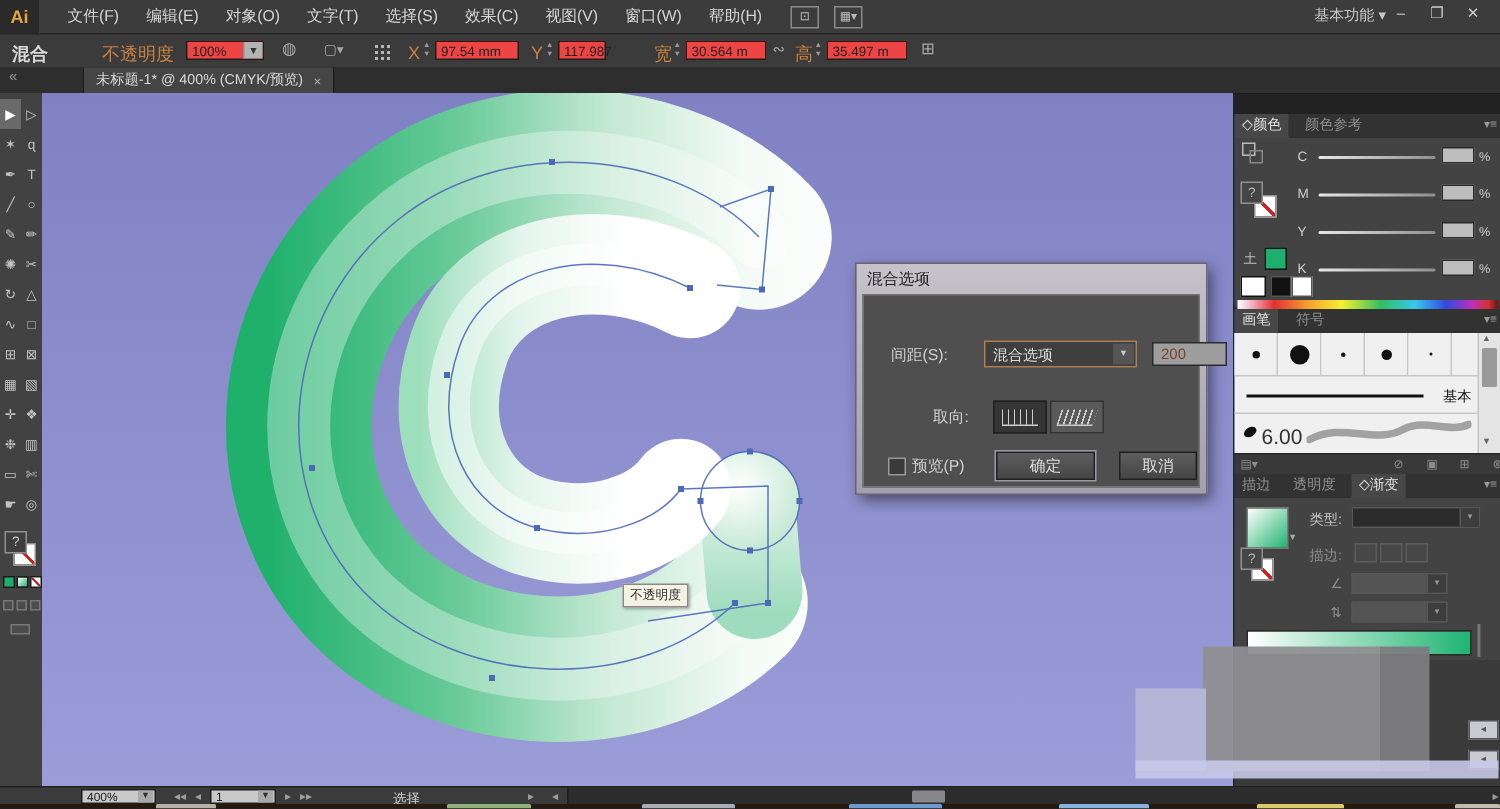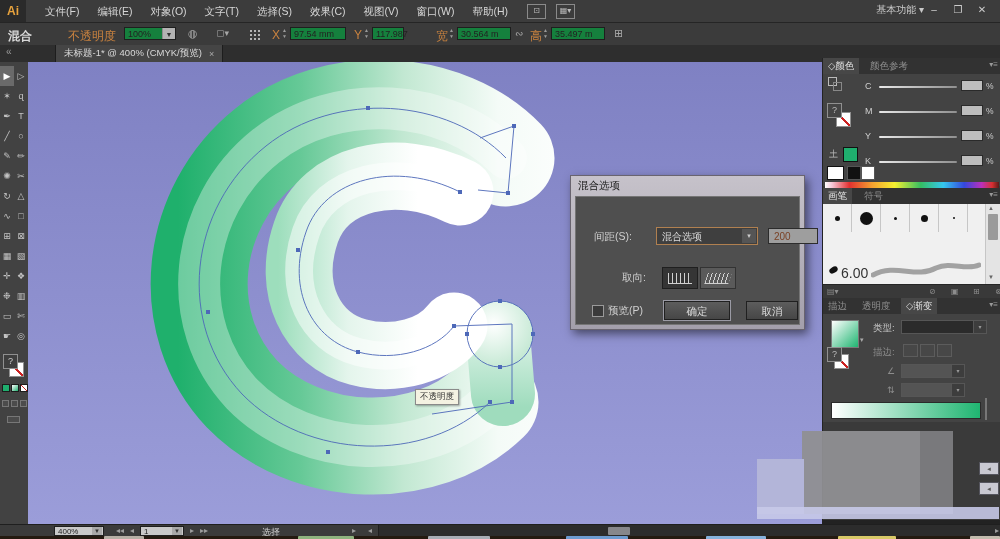--- a/index.html
+++ b/index.html
@@ -12,21 +12,21 @@
   #ai-logo{width:26px;height:22px;background:#2a2a2a;color:#e8a33d;font-weight:bold;font-size:12px;display:flex;align-items:center;justify-content:center;}
   #menu-items{display:flex;align-items:center;margin-left:10px;}
   .menu-item{font-size:10.5px;color:#d6d6d6;padding:0 9px;height:22px;line-height:22px;}
   .mb-ico{width:17px;height:13px;border:1px solid #8a8a8a;color:#bbb;font-size:8px;text-align:center;line-height:12px;margin-left:10px;}
   #workspace-switcher{position:absolute;right:76px;top:3px;font-size:10px;color:#c9c9c9;}
   .winbtn{position:absolute;top:2px;width:20px;height:15px;color:#ccc;font-size:10px;text-align:center;line-height:15px;}
   
   #controlbar{left:0;top:23px;width:1000px;height:22px;background:#3b3b3b;border-bottom:1px solid #232323;}
   .cb-label{position:absolute;top:5px;font-size:12px;color:#d8d8d8;}
   .cb-orange{color:#c9823f;}
-  .cb-field{position:absolute;top:4px;height:13px;background:#15803d;border:1px solid #1e1e1e;color:#222;font-size:9px;line-height:13px;padding-left:3px;box-sizing:border-box;}
+  .cb-field{position:absolute;top:4px;height:13px;background:#ef4444;border:1px solid #1e1e1e;color:#222;font-size:9px;line-height:13px;padding-left:3px;box-sizing:border-box;}
   .cb-combo-arrow{position:absolute;right:0;top:0;width:12px;height:100%;background:#b3b3b3;color:#333;font-size:7px;text-align:center;line-height:13px;border-left:1px solid #8d8d8d;}
   .spinner{position:absolute;top:4px;width:7px;height:13px;color:#9a9a9a;font-size:5px;line-height:6px;text-align:center;}
   .cb-ico{position:absolute;top:4px;color:#a8a8a8;font-size:11px;line-height:13px;}
   #ref-dotgrid{position:absolute;left:250px;top:7px;width:2px;height:2px;background:#b5b5b5;
     box-shadow:4px 0 #b5b5b5,8px 0 #b5b5b5,0 4px #b5b5b5,4px 4px #b5b5b5,8px 4px #b5b5b5,0 8px #b5b5b5,4px 8px #b5b5b5,8px 8px #b5b5b5;}
   
   #tabbar{left:0;top:45px;width:1000px;height:17px;background:#2e2e2e;border-bottom:1px solid #1d1d1d;}
   #tab-collapse{position:absolute;left:6px;top:1px;color:#9a9a9a;font-size:10px;}
   #doc-tab{position:absolute;left:55px;top:0;height:17px;background:#454545;border-right:1px solid #1d1d1d;border-left:1px solid #1d1d1d;display:flex;align-items:center;padding:0 8px;}
   #doc-tab-title{font-size:9.5px;color:#d8d8d8;white-space:nowrap;}
@@ -55,21 +55,21 @@
   .orient-btn{position:absolute;top:70px;width:36px;height:22px;box-sizing:border-box;display:flex;align-items:center;justify-content:center;}
   #orient-page{left:86px;background:#353535;border:1px solid #1f1f1f;}
   #orient-path{left:124px;background:#5a5a5a;border:1px solid #333;}
   .orient-ticks{width:24px;height:10px;border-bottom:1px solid #d0d0d0;background:repeating-linear-gradient(90deg,#d0d0d0 0 1px,transparent 1px 4px);}
   #orient-path .orient-ticks{transform:skewX(-18deg);}
   #preview-check{position:absolute;left:16px;top:108px;width:10px;height:10px;background:#3a3a3a;border:1px solid #9a9a9a;}
   .dlg-btn{position:absolute;top:104px;height:19px;background:linear-gradient(#5d5d5d,#464646);border:1px solid #202020;color:#ddd;font-size:10.5px;text-align:center;line-height:18px;box-sizing:border-box;}
   #ok-btn{left:88px;width:66px;outline:1px solid #9a9aa4;}
   #cancel-btn{left:170px;width:52px;}
   
-  #dock{left:822px;top:58px;width:178px;height:462px;background:#3a3a3a;border-left:1px solid #232323;}
+  #dock{left:822px;top:76px;width:178px;height:462px;background:#3a3a3a;border-left:1px solid #232323;}
   .p-header{position:absolute;left:0;width:178px;height:16px;background:#323232;border-bottom:1px solid #262626;}
   .p-tab{position:absolute;top:0;height:16px;font-size:9.5px;line-height:16px;color:#8f8f8f;padding:0 5px;}
   .p-tab.active{color:#e2e2e2;background:#474747;}
   .p-menu{position:absolute;right:3px;top:2px;color:#9a9a9a;font-size:8px;}
   .panel-body{position:absolute;left:0;width:178px;background:#434343;}
   .cmyk-row{position:absolute;left:0;width:178px;height:14px;}
   .cmyk-label{position:absolute;left:42px;top:1px;font-size:9px;color:#cfcfcf;}
   .cmyk-track{position:absolute;left:56px;top:6px;width:78px;height:2px;background:linear-gradient(90deg,#e8e8e8,#8f8f8f);border-radius:1px;}
   .cmyk-val{position:absolute;left:138px;top:0;width:22px;height:11px;background:#bdbdbd;border:1px solid #2a2a2a;box-sizing:border-box;}
   .cmyk-pct{position:absolute;left:163px;top:1px;font-size:8.5px;color:#cfcfcf;}
@@ -348,20 +348,24 @@
         </div>
         <div class="white-cell" style="position: absolute; left: 116px; top: 0px; width: 29px; height: 28px;">
           <div class="dot" style="position: absolute; left: 13.5px; top: 13px; width: 2px; height: 2px;"></div>
         </div>
       </div>
     <div style="position:absolute;left:162px;top:0;width:16px;height:80px;background:#e4e4e4;border-left:1px solid #c6c6c6;box-sizing:border-box;">
       <div style="position:absolute;left:2px;top:1px;font-size:6px;color:#666;">▲</div>
       <div style="position:absolute;left:2px;top:10px;width:10px;height:26px;background:#9a9a9a;border-radius:1px;"></div>
       <div style="position:absolute;left:2px;top:70px;font-size:6px;color:#666;">▼</div>
     </div>
+    <div style="position:absolute;left:0;top:28px;width:162px;height:26px;border-top:1px solid #c6c6c6;border-bottom:1px solid #c6c6c6;box-sizing:border-box;">
+      <div style="position:absolute;left:8px;top:12px;width:118px;height:2px;background:#111;"></div>
+      <span style="position:absolute;right:4px;top:7px;font-size:9.5px;color:#111;">基本</span>
+    </div>
     <div style="position:absolute;left:0;top:54px;width:162px;height:26px;">
       <div style="position:absolute;left:6px;top:9px;width:9px;height:6px;background:#111;border-radius:50%;transform:rotate(-30deg);"></div>
       <span style="position:absolute;left:18px;top:7px;font-size:14px;color:#333;">6.00</span>
       <svg width="110" height="24" style="position:absolute;left:48px;top:1px;">
         <path d="M2,16 C 25,4 45,20 65,9 C 80,2 95,12 108,6" fill="none" stroke="#a2a2a2" stroke-width="5" stroke-linecap="round"></path>
       </svg>
     </div>
   </div>
   <div class="panel-body" style="top:226px;height:14px;background:#393939;border-top:1px solid #262626;">
     <div id="brush-footer-icons">

